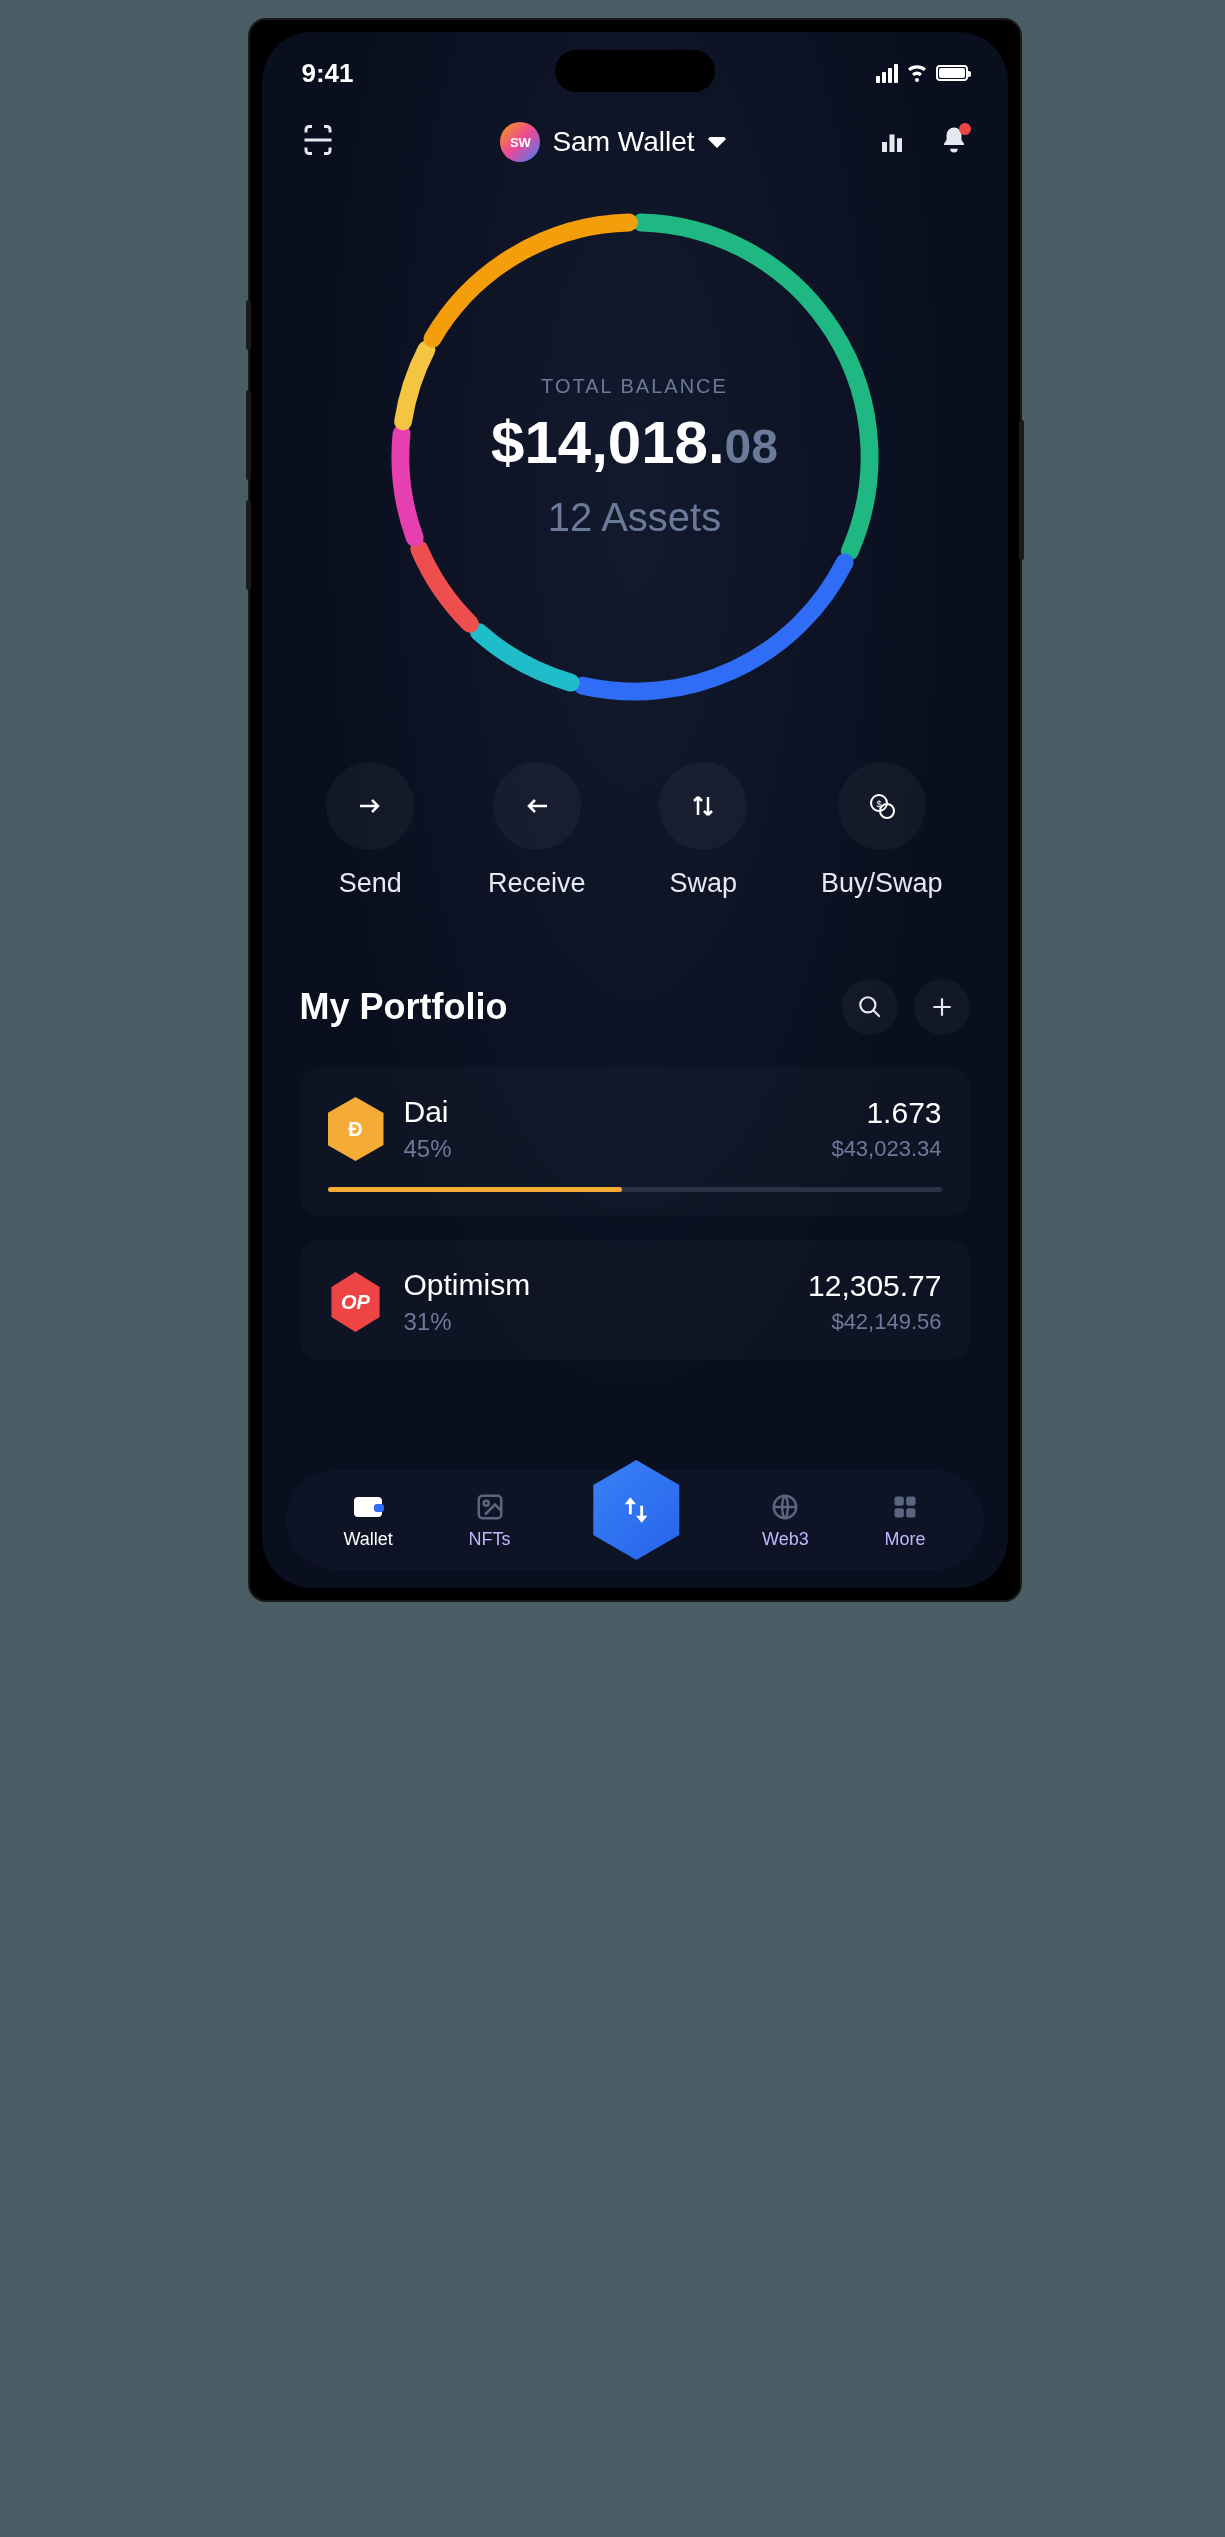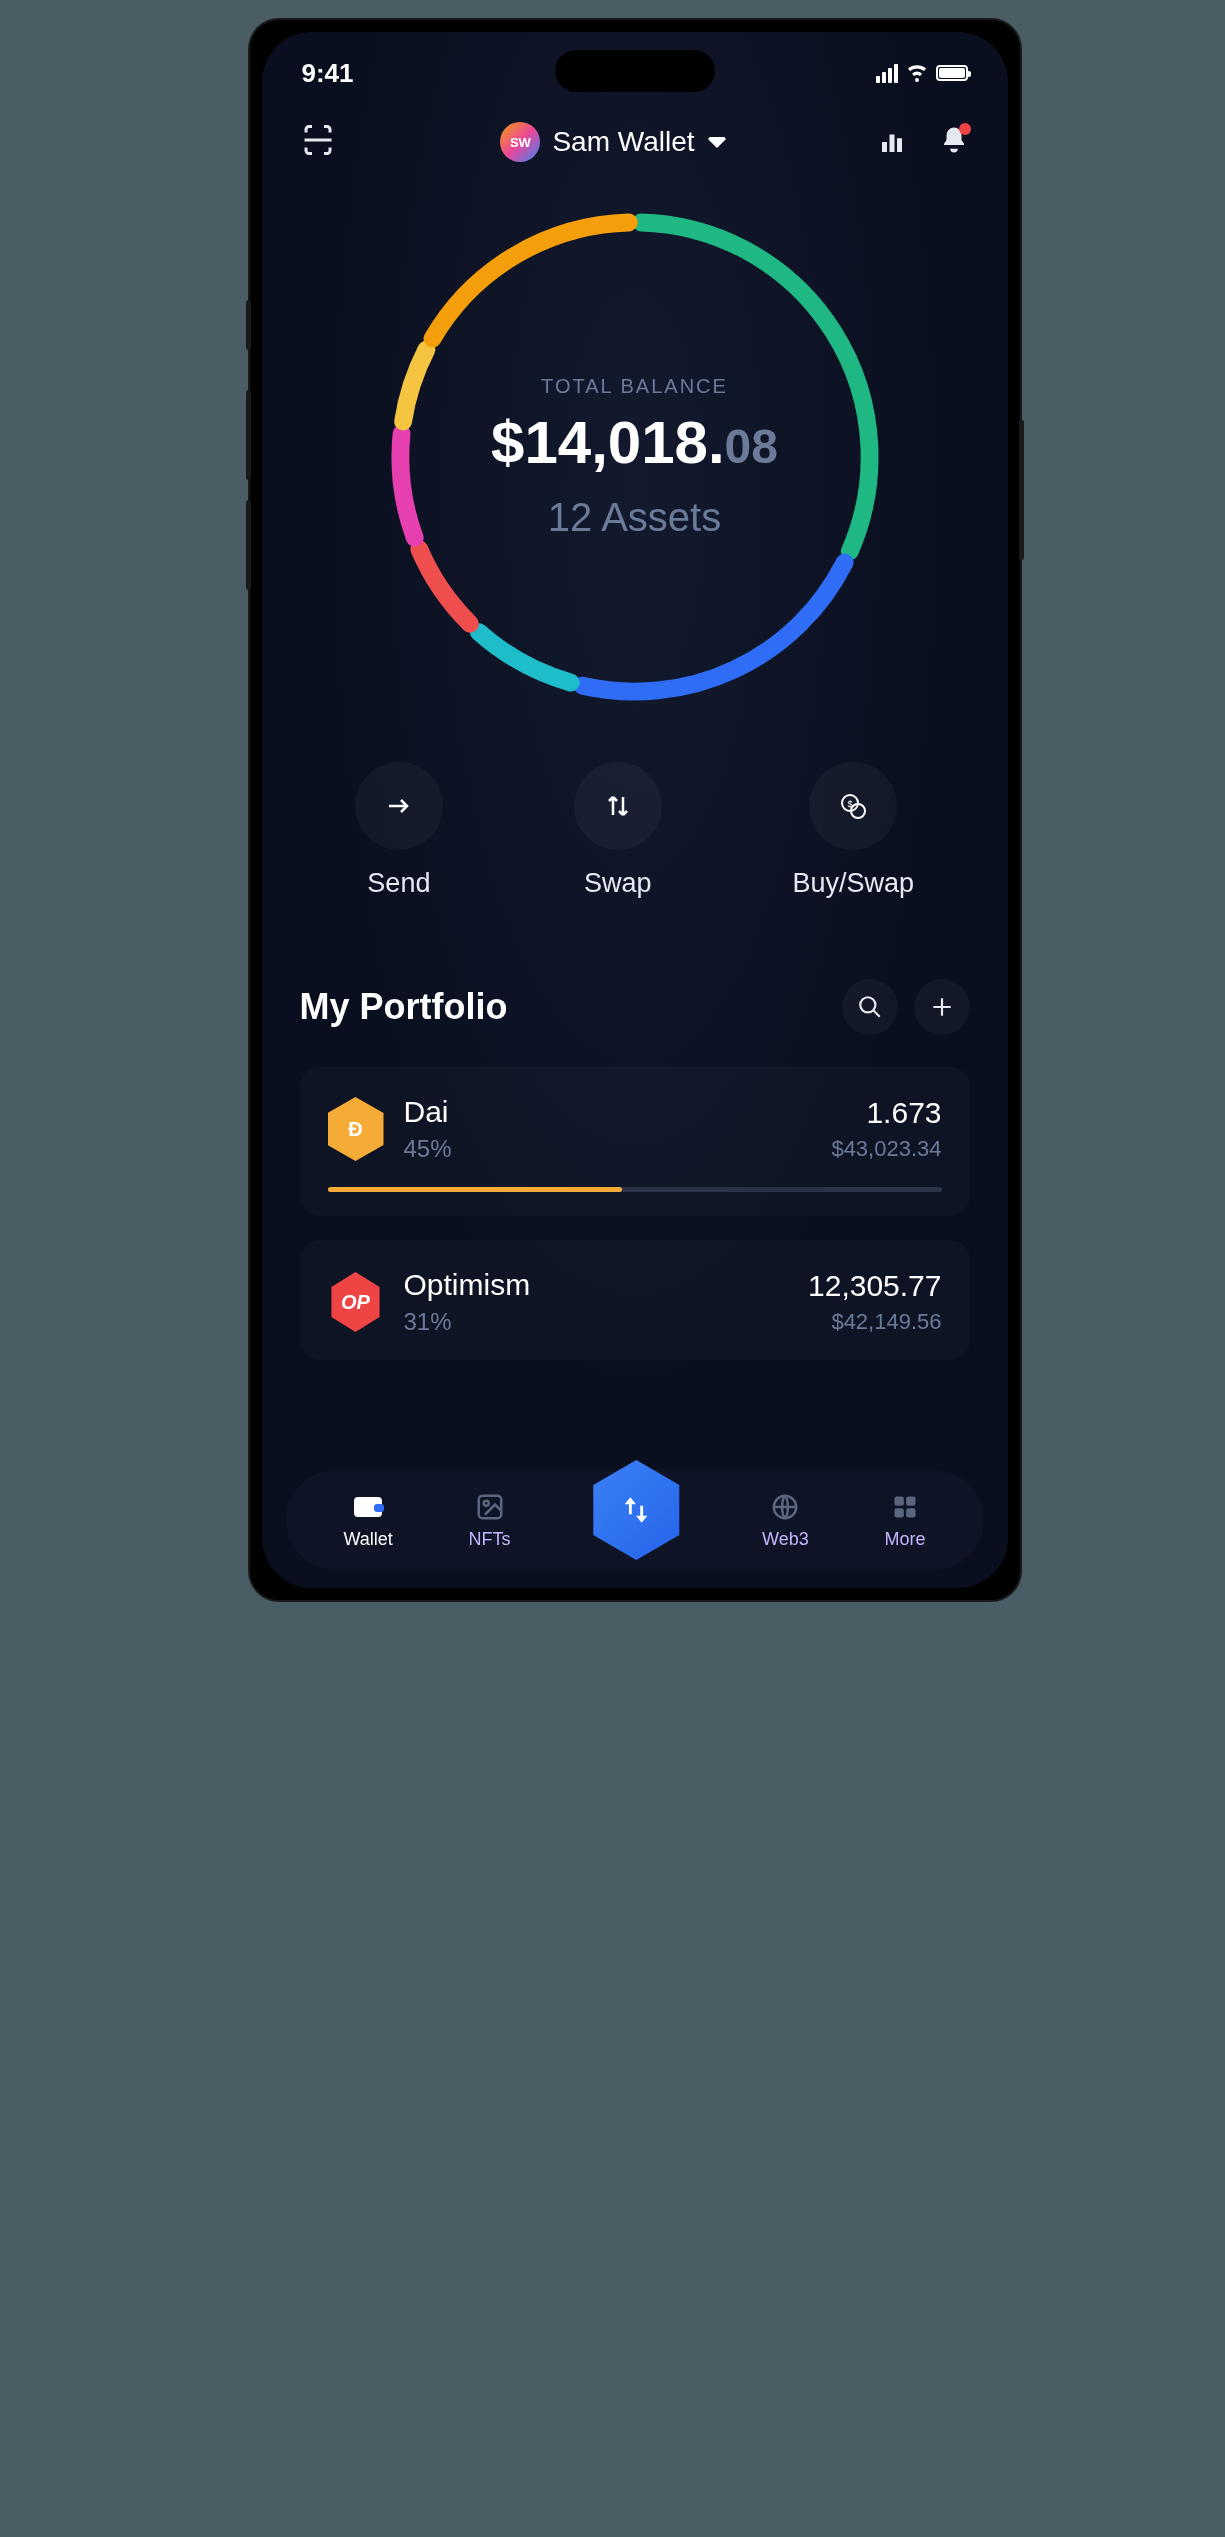--- a/index.html
+++ b/index.html
@@ -6,21 +6,21 @@
 body {
   background: #4a5d65;
   display: flex;
   justify-content: center;
   padding: 20px 0;
 }
 .phone-frame {
   width: 770px;
   height: 1580px;
   background: #000;
-  border-radius: 29px;
+  border-radius: 16px;
   padding: 12px;
   position: relative;
   box-shadow: 0 0 0 2px #1a1a1a;
   margin-left: 44px;
 }
 .phone-screen {
   width: 100%;
   height: 100%;
   background: radial-gradient(ellipse at 50% 30%, #131a2e 0%, #0a0f1f 60%);
   border-radius: 50px;
@@ -308,20 +308,28 @@
       <div class="action">
         <div class="action-circle">
             <svg width="28" height="20" viewBox="0 0 28 20">
               <path stroke="#fff" stroke-width="2.5" fill="none" d="M4 10h18m-6-6l6 6-6 6"></path>
             </svg>
           </div>
         <span class="action-label">Send</span>
       </div>
       <div class="action">
         <div class="action-circle">
+            <svg width="28" height="20" viewBox="0 0 28 20">
+              <path stroke="#fff" stroke-width="2.5" fill="none" d="M24 10H6m6-6l-6 6 6 6"></path>
+            </svg>
+          </div>
+        <span class="action-label">Receive</span>
+      </div>
+      <div class="action">
+        <div class="action-circle">
             <svg width="26" height="26" viewBox="0 0 26 26">
               <path stroke="#fff" stroke-width="2.5" fill="none" d="M8 4v18m0-18l-4 4m4-4l4 4M18 22V4m0 18l4-4m-4 4l-4-4"></path>
             </svg>
           </div>
         <span class="action-label">Swap</span>
       </div>
       <div class="action">
         <div class="action-circle">
             <svg width="30" height="30" viewBox="0 0 30 30">
               <circle cx="12" cy="12" r="8" stroke="#fff" stroke-width="2" fill="none"></circle>

